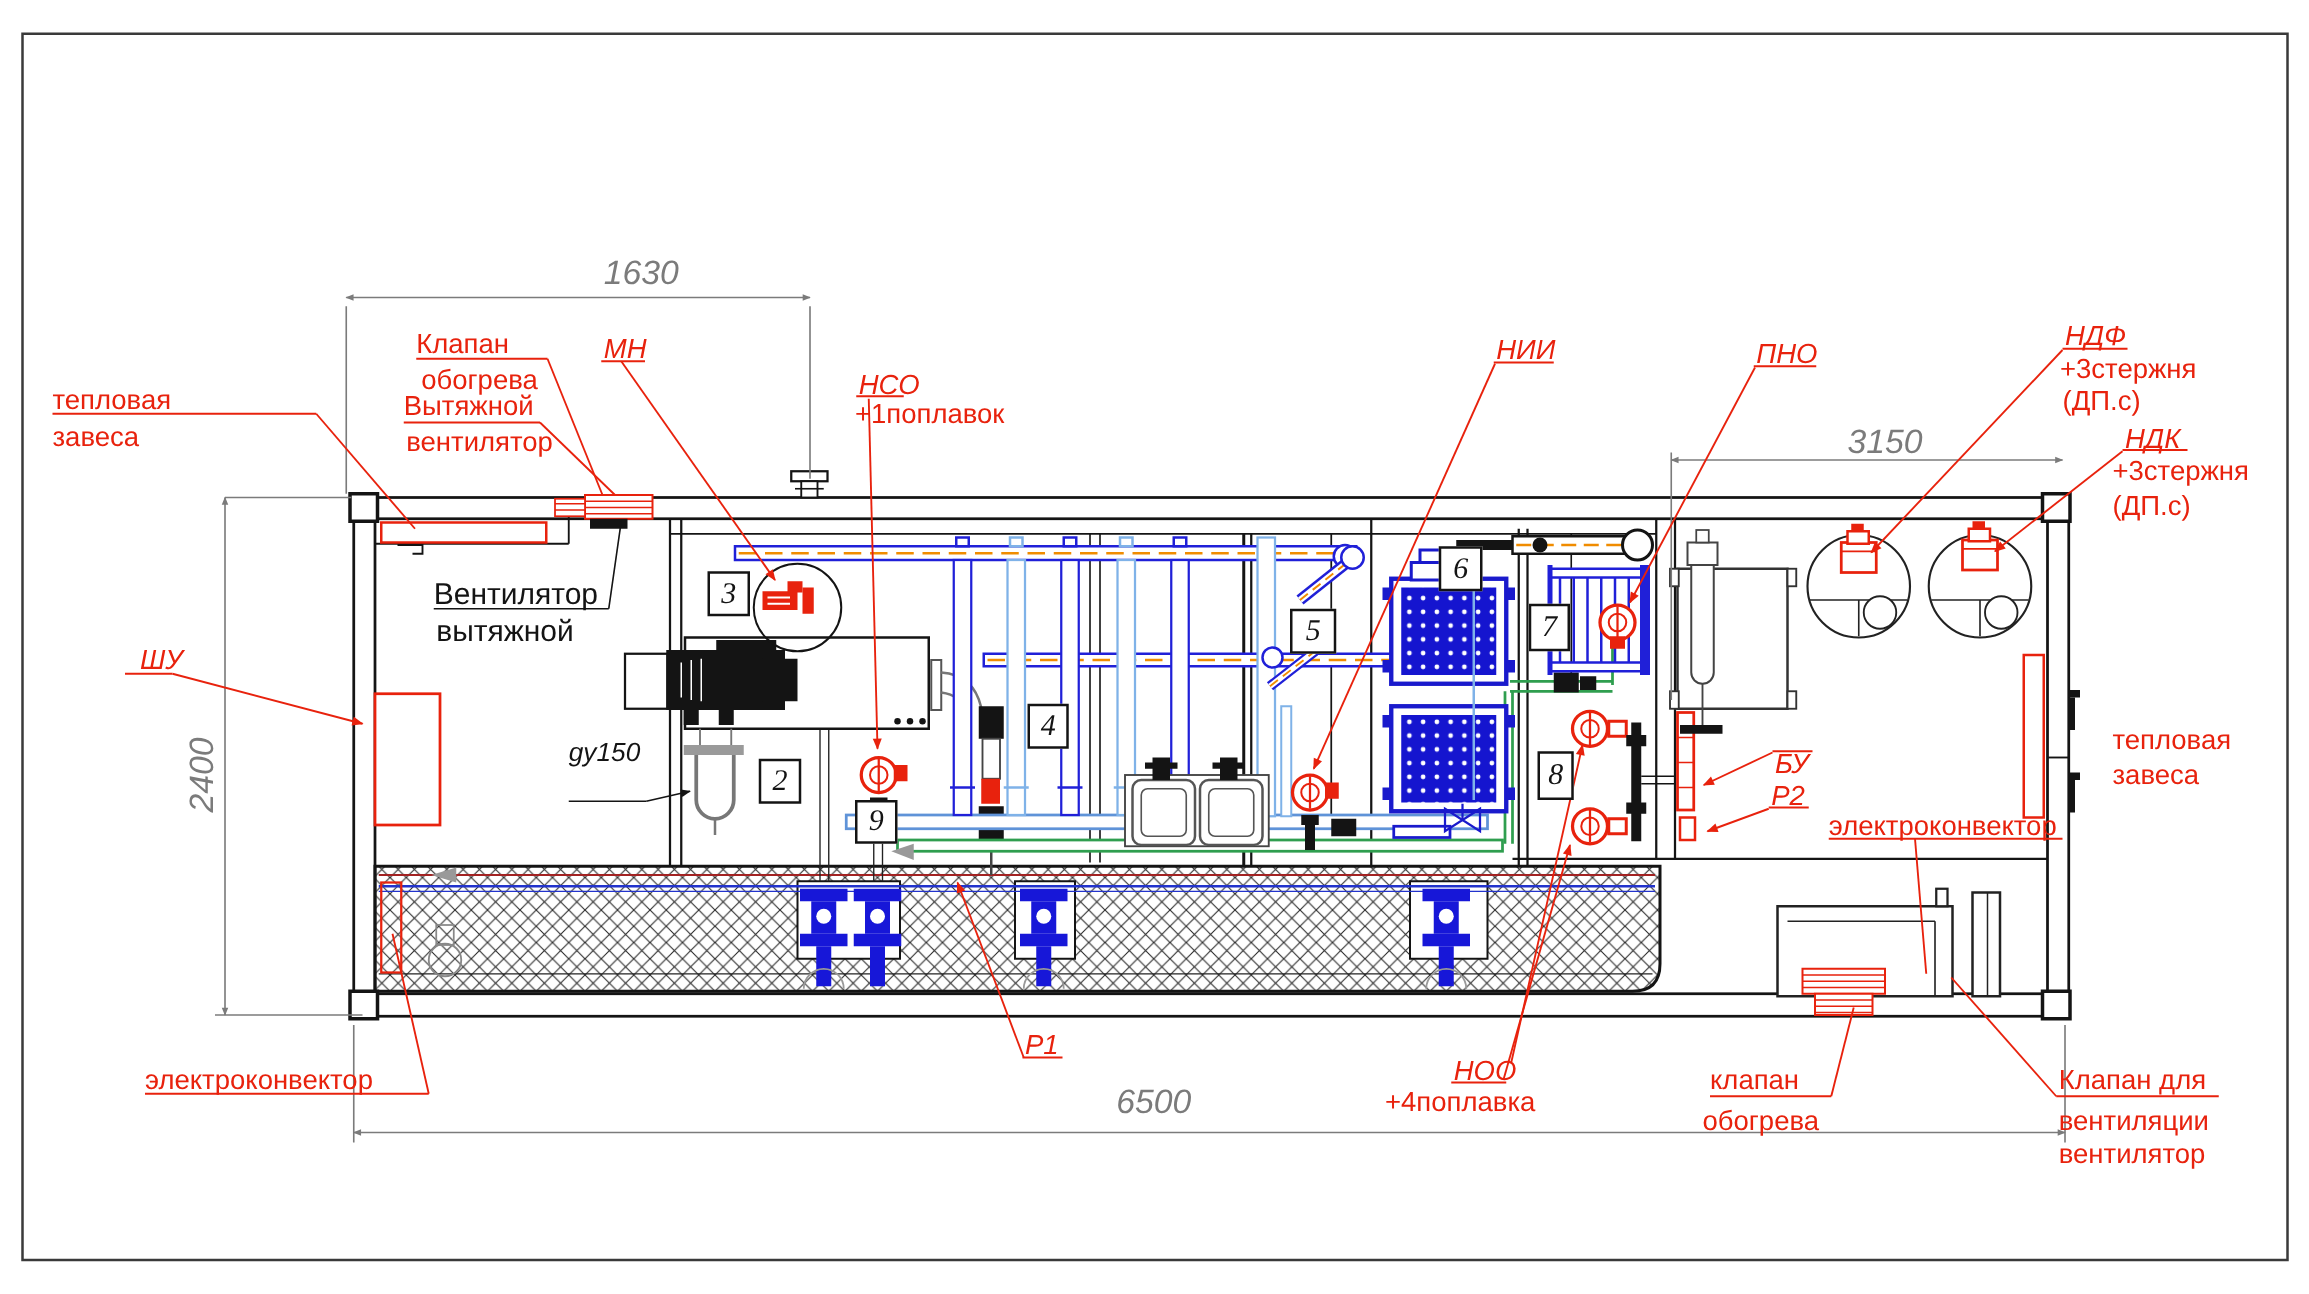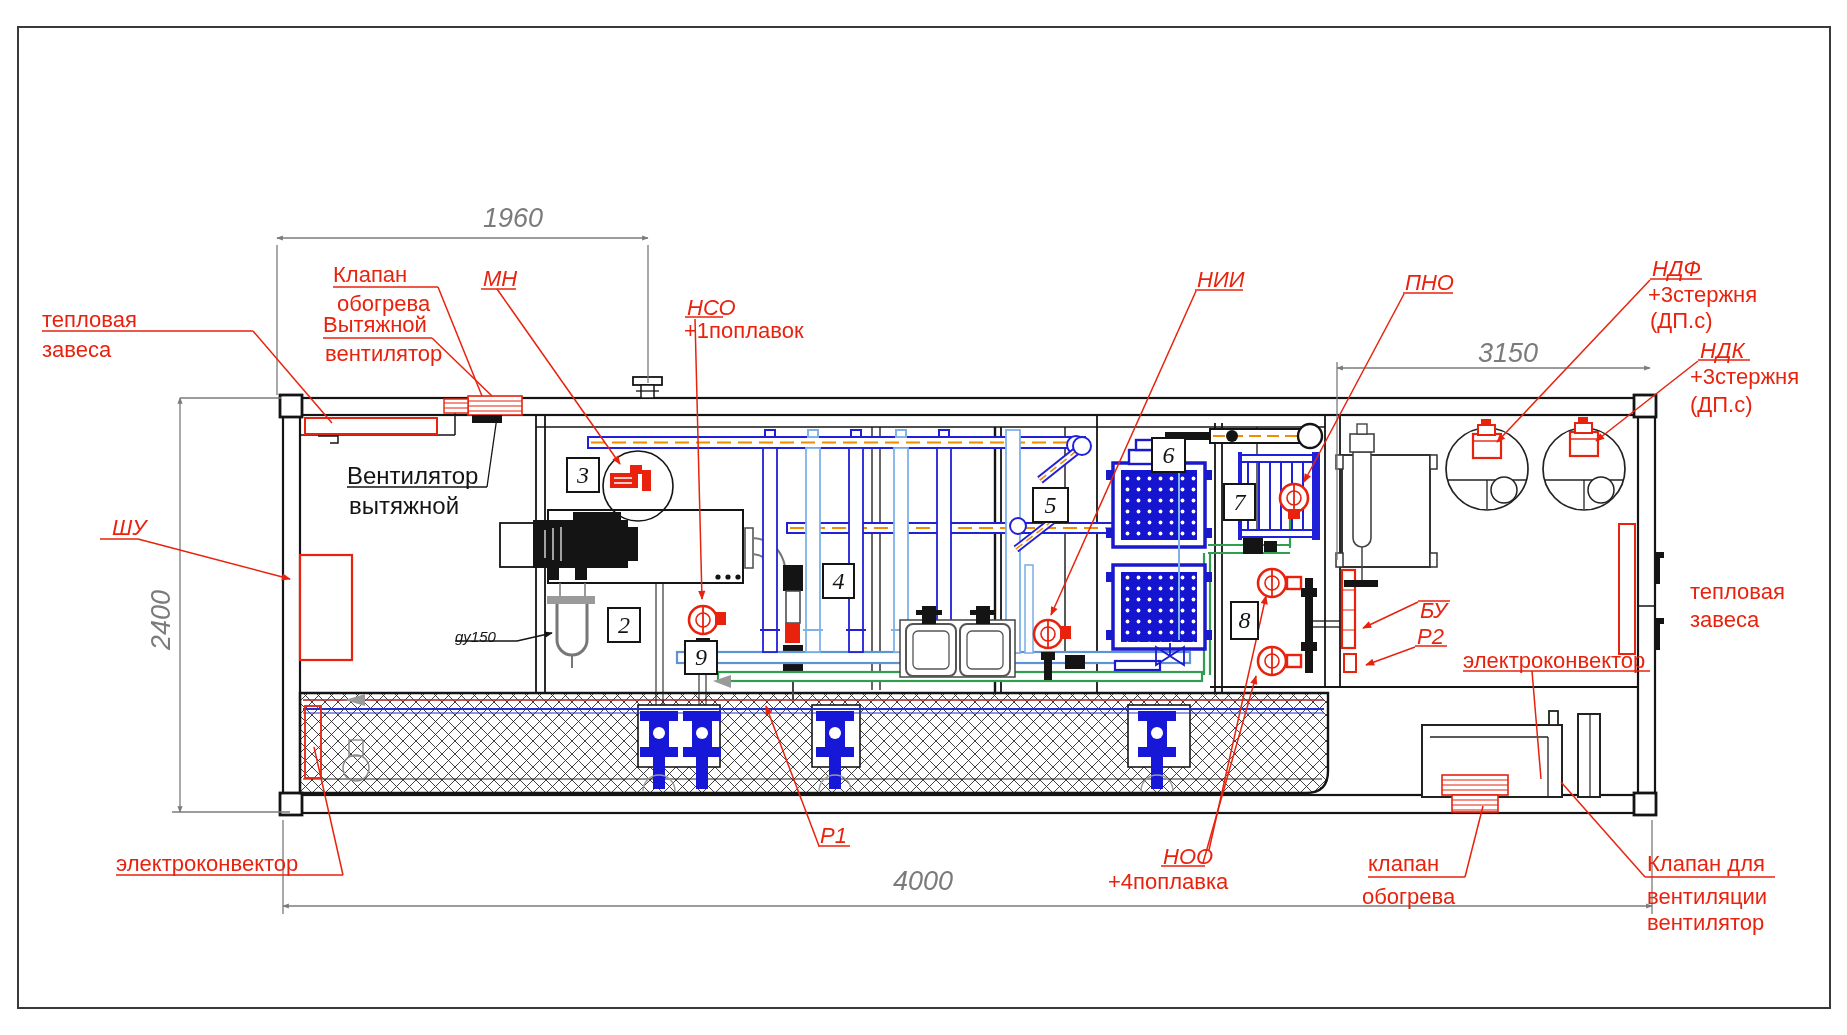--- a/index.html
+++ b/index.html
@@ -466,25 +466,25 @@
 <div class="lbl" style="left:1362px;top:883px">обогрева</div>
 <div class="lbl" style="left:1647px;top:850px">Клапан для</div>
 <div class="lbl" style="left:1647px;top:883px">вентиляции</div>
 <div class="lbl" style="left:1647px;top:909px">вентилятор</div>
 <div class="lbl" style="left:1690px;top:578px">тепловая</div>
 <div class="lbl" style="left:1690px;top:606px">завеса</div>
 <div class="lbl" style="left:116px;top:850px">электроконвектор</div>
 <div class="lbl tag" style="left:820px;top:822px">Р1</div>
 <div class="lbl tag" style="left:1163px;top:843px">НОО</div>
 <div class="lbl" style="left:1108px;top:868px">+4поплавка</div>
-<div class="lbl blk tag" style="left:455px;top:628px;font-size:15px">gy150</div>
-
-<div class="dim" style="left:483px;top:203px">1960</div>
+<div class="lbl blk tag" style="left:455px;top:590px;font-size:21px">gy150</div>
+
+<div class="dim" style="left:483px;top:203px">1630</div>
 <div class="dim" style="left:1478px;top:338px">3150</div>
-<div class="dim" style="left:893px;top:866px">4000</div>
+<div class="dim" style="left:893px;top:866px">6500</div>
 <div class="dim rot" style="left:146px;top:650px">2400</div>
 
 <div class="zbox" style="left:566px;top:457px;width:30px;height:32px">3</div>
 <div class="zbox" style="left:607px;top:607px;width:30px;height:32px">2</div>
 <div class="zbox" style="left:684px;top:640px;width:30px;height:31px">9</div>
 <div class="zbox" style="left:822px;top:563px;width:29px;height:32px">4</div>
 <div class="zbox" style="left:1032px;top:487px;width:33px;height:32px">5</div>
 <div class="zbox" style="left:1151px;top:437px;width:31px;height:32px">6</div>
 <div class="zbox" style="left:1223px;top:483px;width:29px;height:34px">7</div>
 <div class="zbox" style="left:1230px;top:601px;width:25px;height:35px">8</div>

